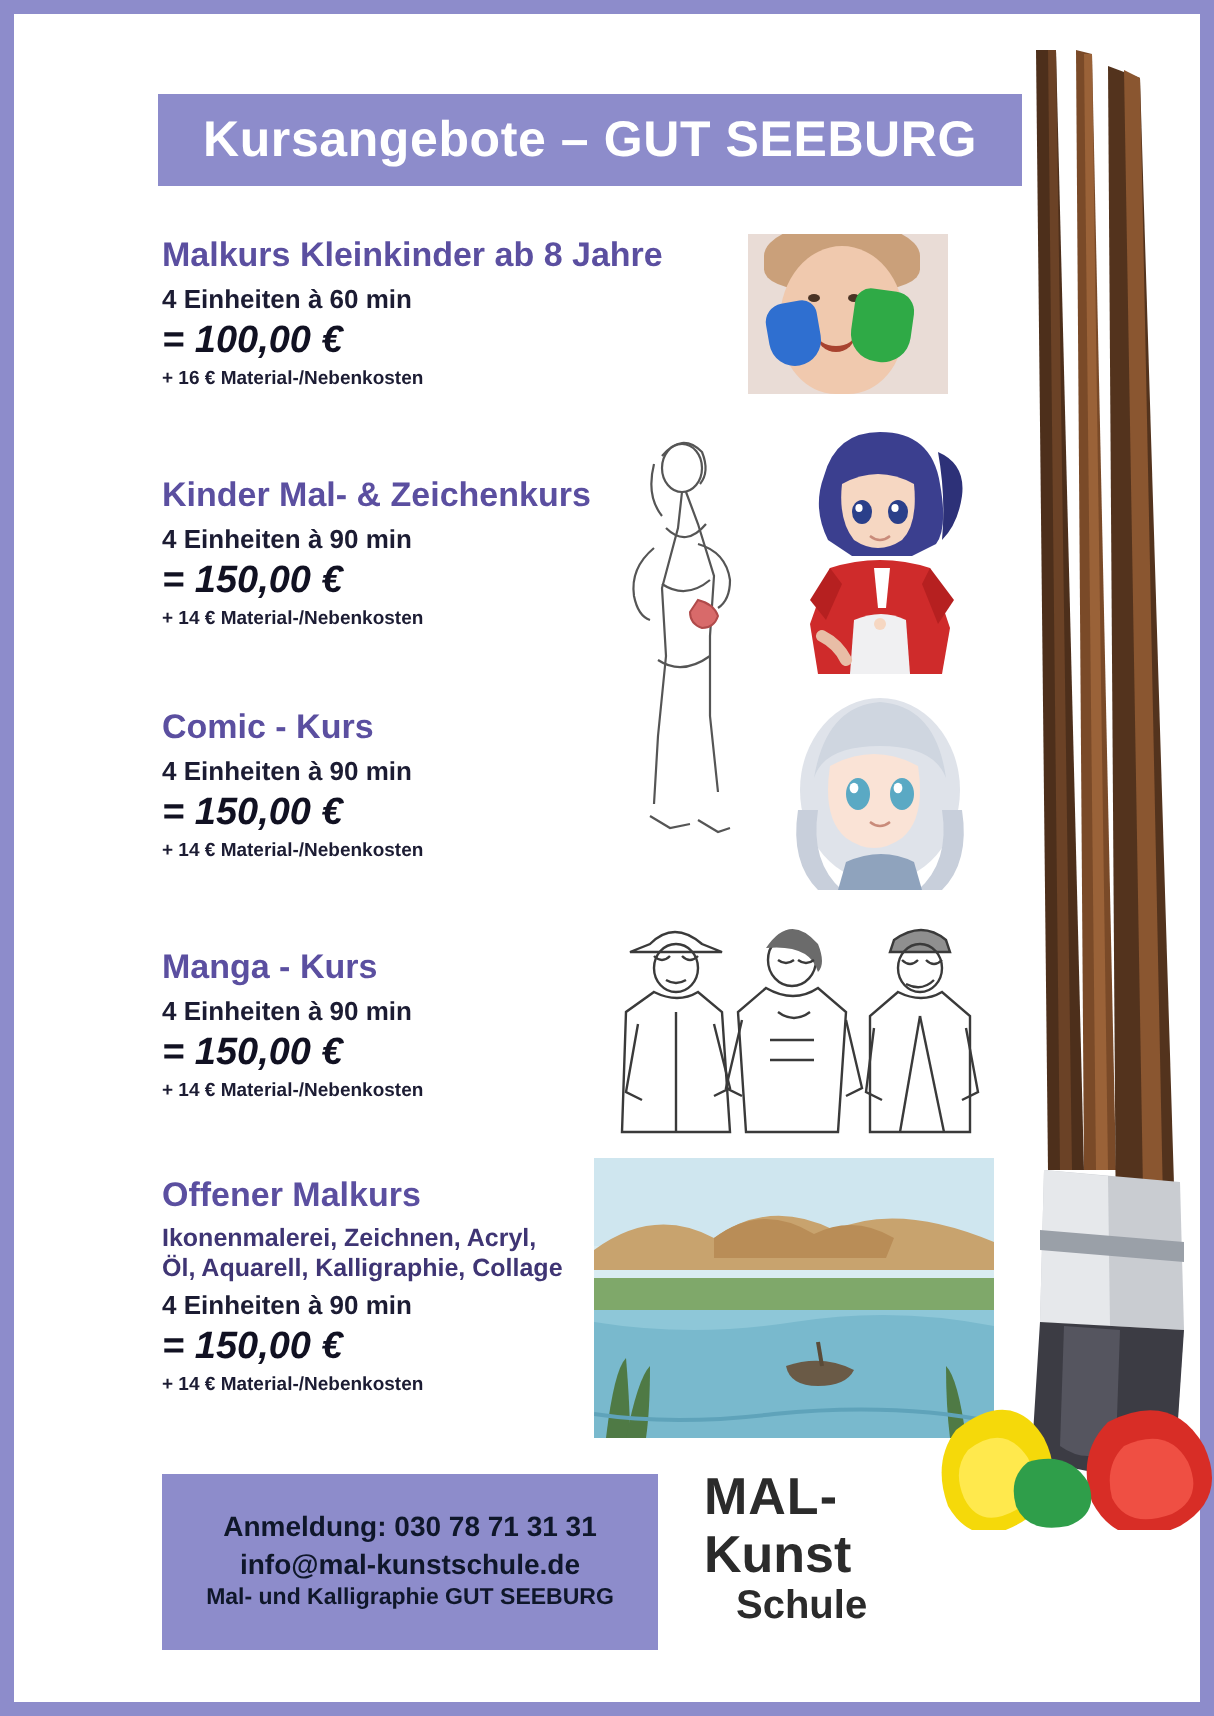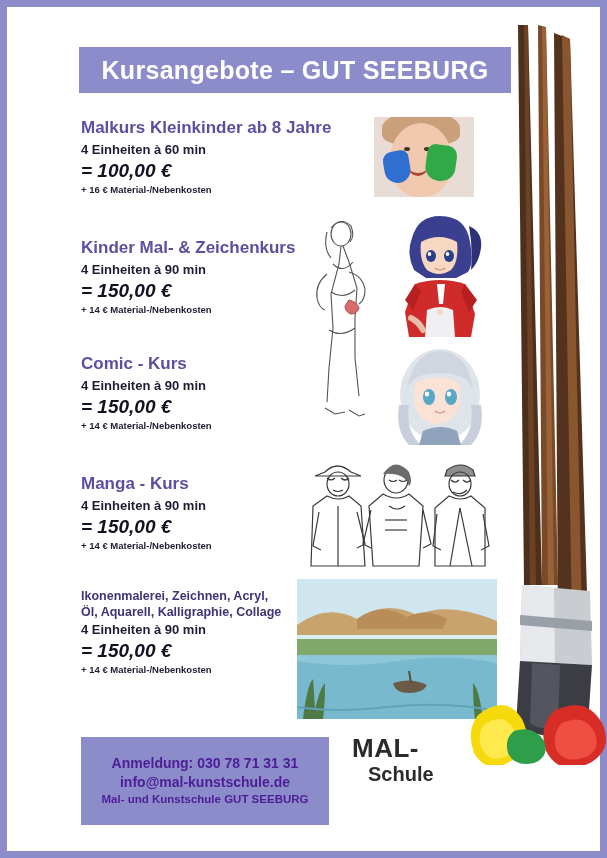--- a/index.html
+++ b/index.html
@@ -127,21 +127,21 @@
   }
   
   .footer-box{
     position:absolute;
     left:74px;top:730px;width:248px;height:88px;
     background:#8d8ccb;
     display:flex;flex-direction:column;align-items:center;justify-content:center;
     text-align:center;
   }
   .footer-box .f-line{
-    color:#4c1d95;font-weight:bold;line-height:1.35;text-align:right;
+    color:#0f172a;font-weight:bold;line-height:1.35;text-align:right;
   }
   .f-phone{font-size:14px;}
   .f-mail{font-size:14px;}
   .f-school{font-size:11.5px;}
   .f-addr{font-size:11.5px;}
 
   
   #logo{
     position:absolute;left:345px;top:728px;width:130px;height:82px;
   }
@@ -183,20 +183,21 @@
   </div>
 
   <div class="course" style="top:468px;">
     <p class="c-title">Manga - Kurs</p>
     <p class="c-units">4 Einheiten à 90 min</p>
     <p class="c-price">= 150,00 €</p>
     <p class="c-extra">+ 14 € Material-/Nebenkosten</p>
   </div>
 
   <div class="course" style="top:582px;">
+    <p class="c-title">Offener Malkurs</p>
     <p class="c-sub" style="white-space:pre-line;">Ikonenmalerei, Zeichnen, Acryl,
 Öl, Aquarell, Kalligraphie, Collage</p>
     <p class="c-units">4 Einheiten à 90 min</p>
     <p class="c-price">= 150,00 €</p>
     <p class="c-extra">+ 14 € Material-/Nebenkosten</p>
   </div>
 
   <div class="img-box" id="img-kids">
     <div class="hair"></div>
     <div class="face"></div>
@@ -352,21 +353,22 @@
 
     <path d="M92 686 q32 -16 48 12 q12 26 -12 40 q-30 14 -44 -12 q-8 -24 8 -40 z" fill="#d82d26"></path>
     <path d="M100 698 q22 -10 32 8 q8 18 -8 26 q-22 8 -30 -8 q-4 -16 6 -26 z" fill="#ef4f43"></path>
 
     <path d="M52 706 q20 -6 30 10 q6 16 -10 22 q-20 4 -26 -10 q-4 -14 6 -22 z" fill="#2f9e4a"></path>
   </svg>
 
   <div class="footer-box">
     <span class="f-line f-phone">Anmeldung: 030 78 71 31 31</span>
     <span class="f-line f-mail">info@mal-kunstschule.de</span>
-    <span class="f-line f-school">Mal- und Kunstschule GUT SEEBURG</span>
+    <span class="f-line f-school">Mal- und Kalligraphie GUT SEEBURG</span>
   </div>
 
   <div id="logo">
     <span class="l1">MAL-</span>
+    <span class="l2">Kunst</span>
     <span class="l3">Schule</span>
   </div>
 
 </div>
 
 </body></html>

